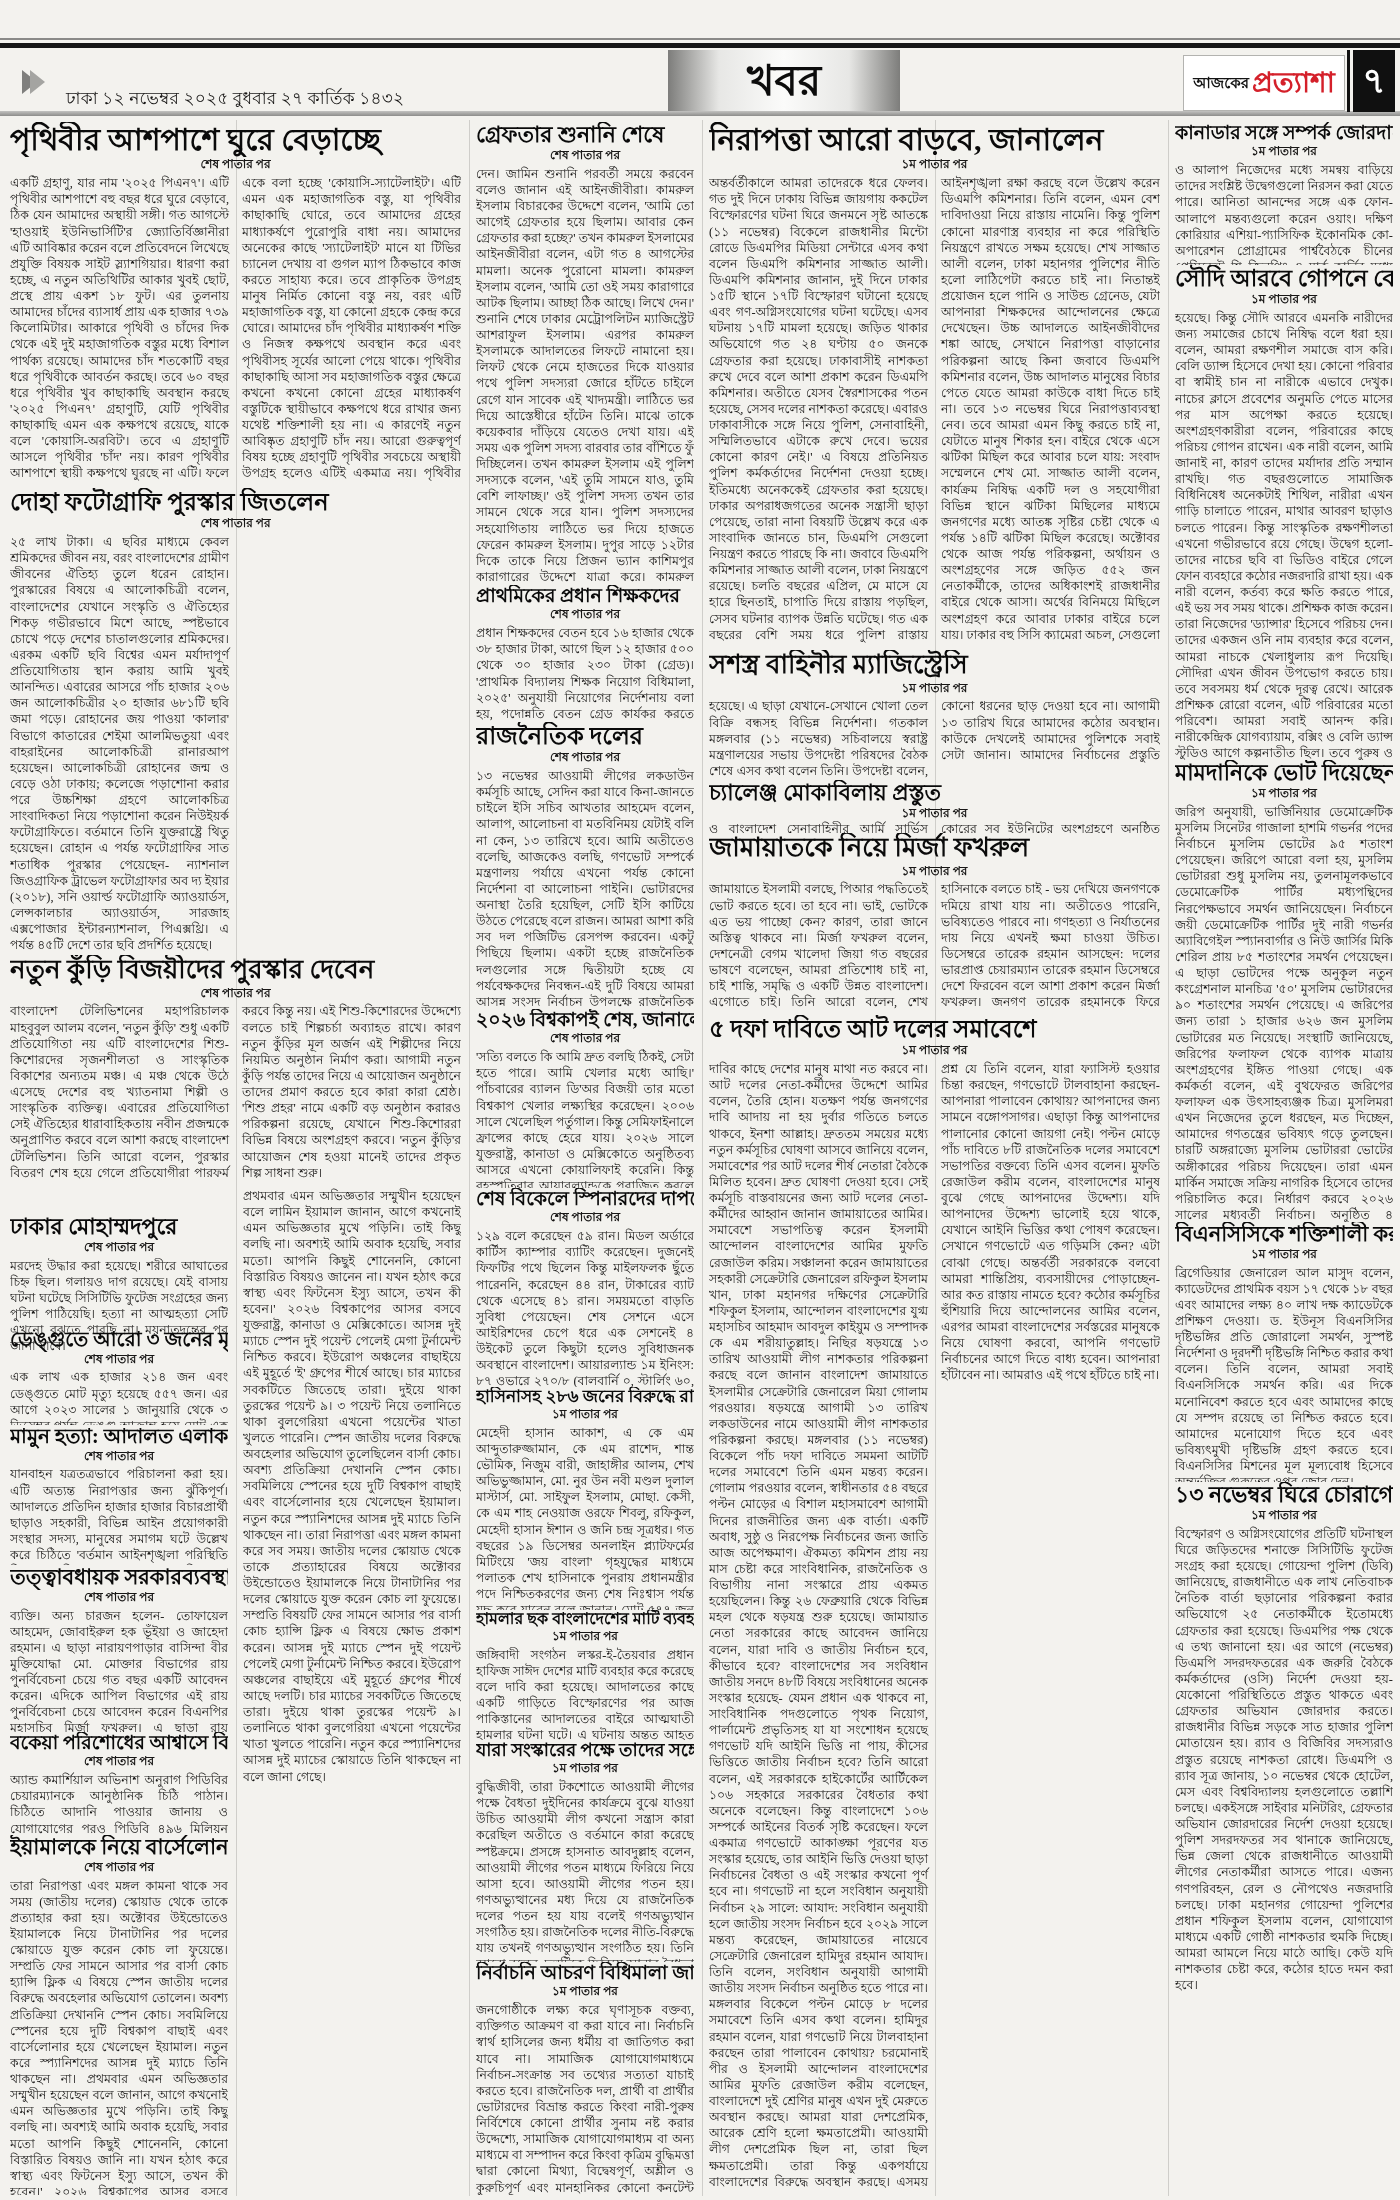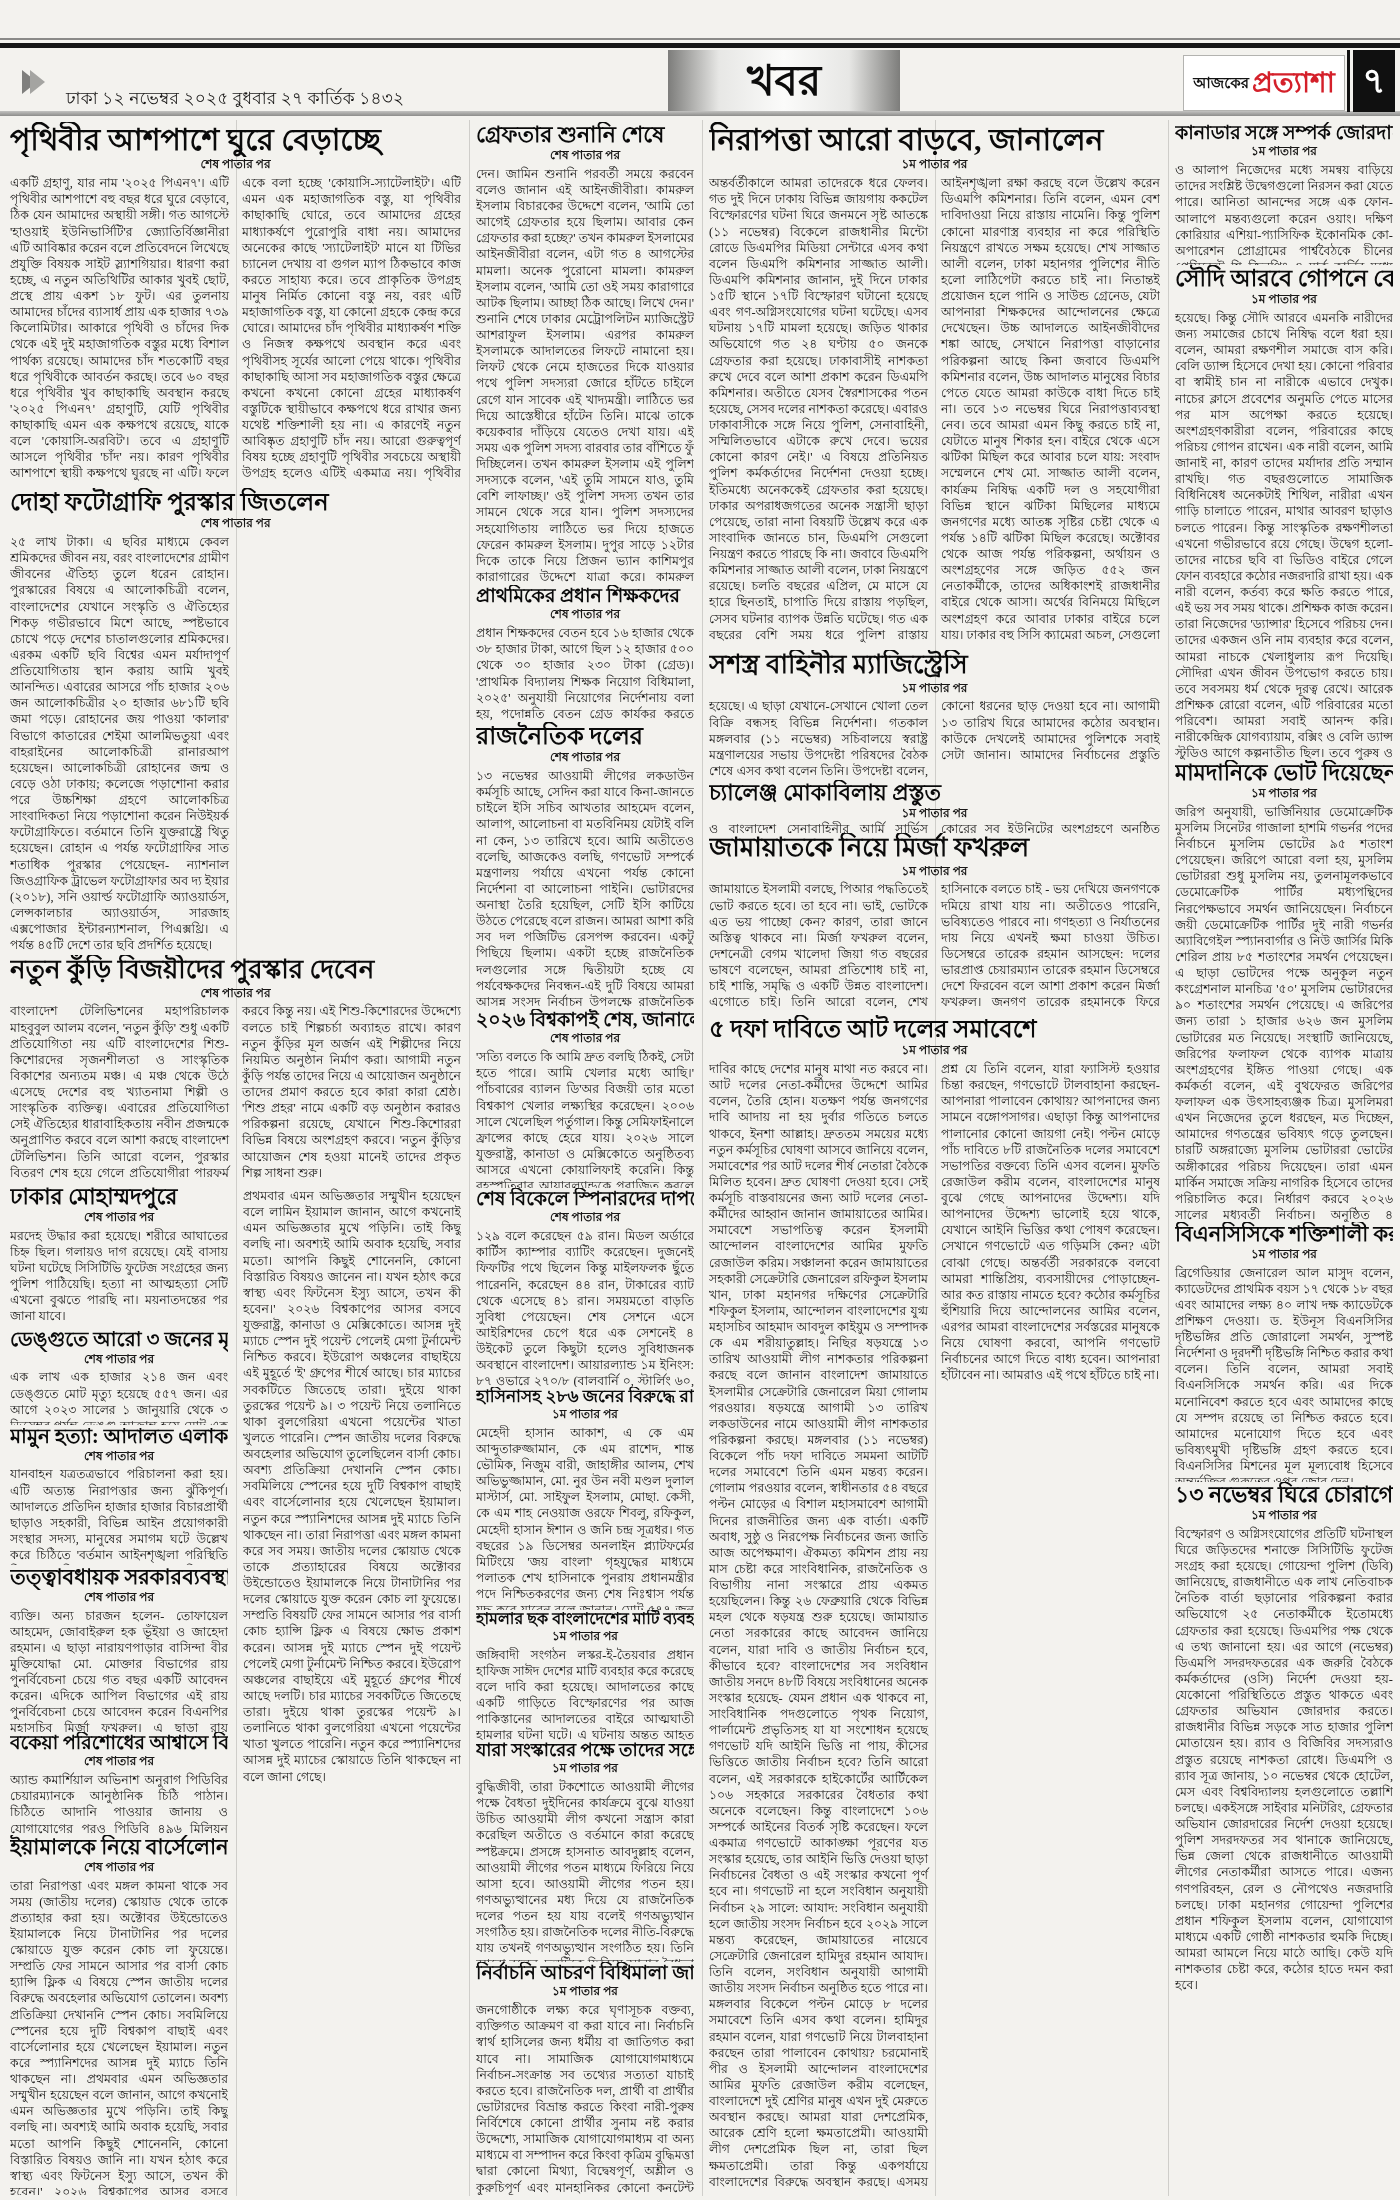--- a/index.html
+++ b/index.html
@@ -34,21 +34,21 @@
   .hl{font-weight:bold;white-space:nowrap;overflow:hidden;line-height:1.18;margin:0 0 1px;flex:0 0 auto;color:#0a0a0a;}
   .sub{font-weight:bold;text-align:center;font-size:12px;line-height:1.15;margin:0 0 3px;flex:0 0 auto;}
   .bd{flex:1 1 auto;min-height:0;overflow:hidden;font-size:12.4px;line-height:1.3;text-align:justify;}
   .c2 .bd{column-count:2;column-gap:13px;column-fill:auto;}
   .f30{font-size:30px}.f28{font-size:24px}.f26{font-size:26px}
   .f24{font-size:24px}.f23{font-size:23px}.f22{font-size:22px}.f21{font-size:21px}.f20{font-size:20px}
   .f19{font-size:19px}.f18{font-size:18px}.f17{font-size:17px}.f16{font-size:16px}
   .p-a1{left:8px;top:122px;width:455px;height:366px}
   .p-a2{left:8px;top:488px;width:455px;height:467px}
   .p-a3{left:8px;top:955px;width:455px;height:233px}
-  .p-a4{left:8px;top:1184px;width:222px;height:140px}
+  .p-a4{left:8px;top:1214px;width:222px;height:140px}
   .p-a5{left:8px;top:1328px;width:222px;height:97px}
   .p-a6{left:8px;top:1425px;width:222px;height:140px}
   .p-a7{left:8px;top:1565px;width:222px;height:167px}
   .p-a8{left:8px;top:1732px;width:222px;height:103px}
   .p-a9{left:8px;top:1835px;width:222px;height:360px}
   .p-cont{left:241px;top:1188px;width:222px;height:1007px}
   .p-a10{left:474px;top:122px;width:222px;height:463px}
   .p-a11{left:474px;top:585px;width:222px;height:137px}
   .p-a12{left:474px;top:722px;width:222px;height:287px}
   .p-a13{left:474px;top:1009px;width:222px;height:179px}

